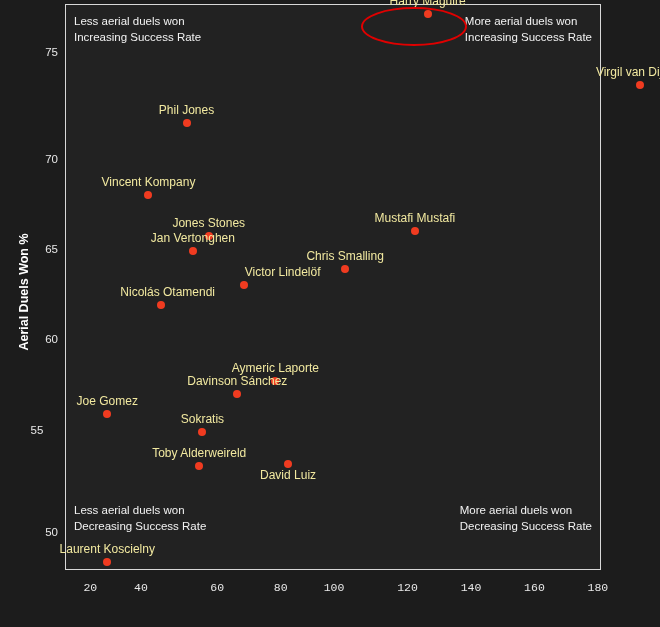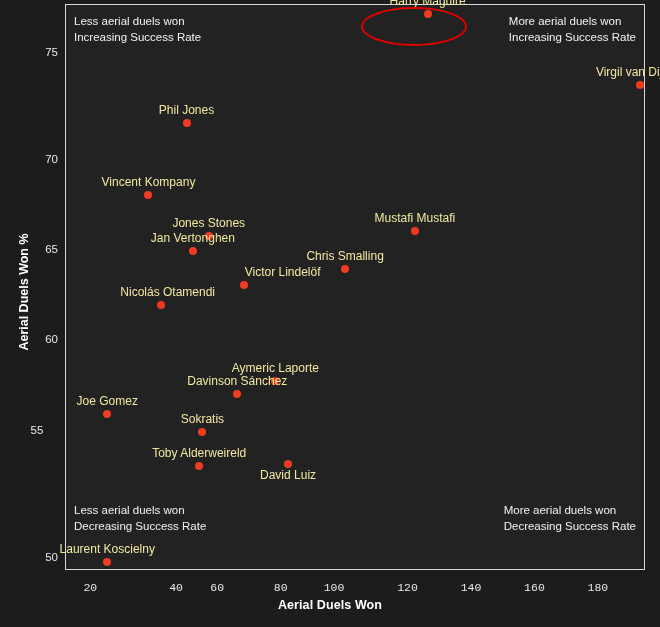--- a/index.html
+++ b/index.html
@@ -13,21 +13,21 @@
     height: 627px;
     background: #1c1c1c;
     font-family: "Liberation Sans", sans-serif;
     overflow: hidden;
   }
   
   #plot-area {
     position: absolute;
     left: 65px;
     top: 4px;
-    width: 580px;
+    width: 536px;
     height: 566px;
     border: 1.5px solid #d8d8d8;
     box-sizing: border-box;
     background: #222222;
   }
   
   #x-axis-title {
     position: absolute;
     left: 0;
     top: 598px;
@@ -167,34 +167,33 @@
           <div>More aerial duels won</div>
           <div>Decreasing Success Rate</div>
         </div>
       </div>
   </div>
 
   <div id="highlight-ellipse"></div>
 
   <div id="x-ticks-layer">
       <div class="x-tick" style="left: 90.3763px;">20</div>
-      <div class="x-tick" style="left: 153px; text-align: right;">40</div>
+      <div class="x-tick" style="left: 141px;">40</div>
       <div class="x-tick" style="left: 217.258px;">60</div>
       <div class="x-tick" style="left: 280.699px;">80</div>
       <div class="x-tick" style="left: 334px;">100</div>
       <div class="x-tick" style="left: 407.581px;">120</div>
       <div class="x-tick" style="left: 471.022px;">140</div>
       <div class="x-tick" style="left: 534.462px;">160</div>
       <div class="x-tick" style="left: 597.903px;">180</div>
     </div>
   <div id="y-ticks-layer">
-      <div class="y-tick" style="top: 533px; margin-top: 18px;">50</div>
+      <div class="y-tick" style="top: 508px; margin-top: 18px;">50</div>
       <div class="y-tick" style="top: 430.76px; text-align: center;">55</div>
       <div class="y-tick" style="top: 340.345px;">60</div>
       <div class="y-tick" style="top: 249.93px;">65</div>
       <div class="y-tick" style="top: 159.514px;">70</div>
       <div class="y-tick" style="top: 53px;">75</div>
     </div>
 
-  <div id="x-axis-title">Aerial Duels Won</div>
   <div id="y-axis-title">Aerial Duels Won %</div>
 
 </div>
 
 </body></html>

